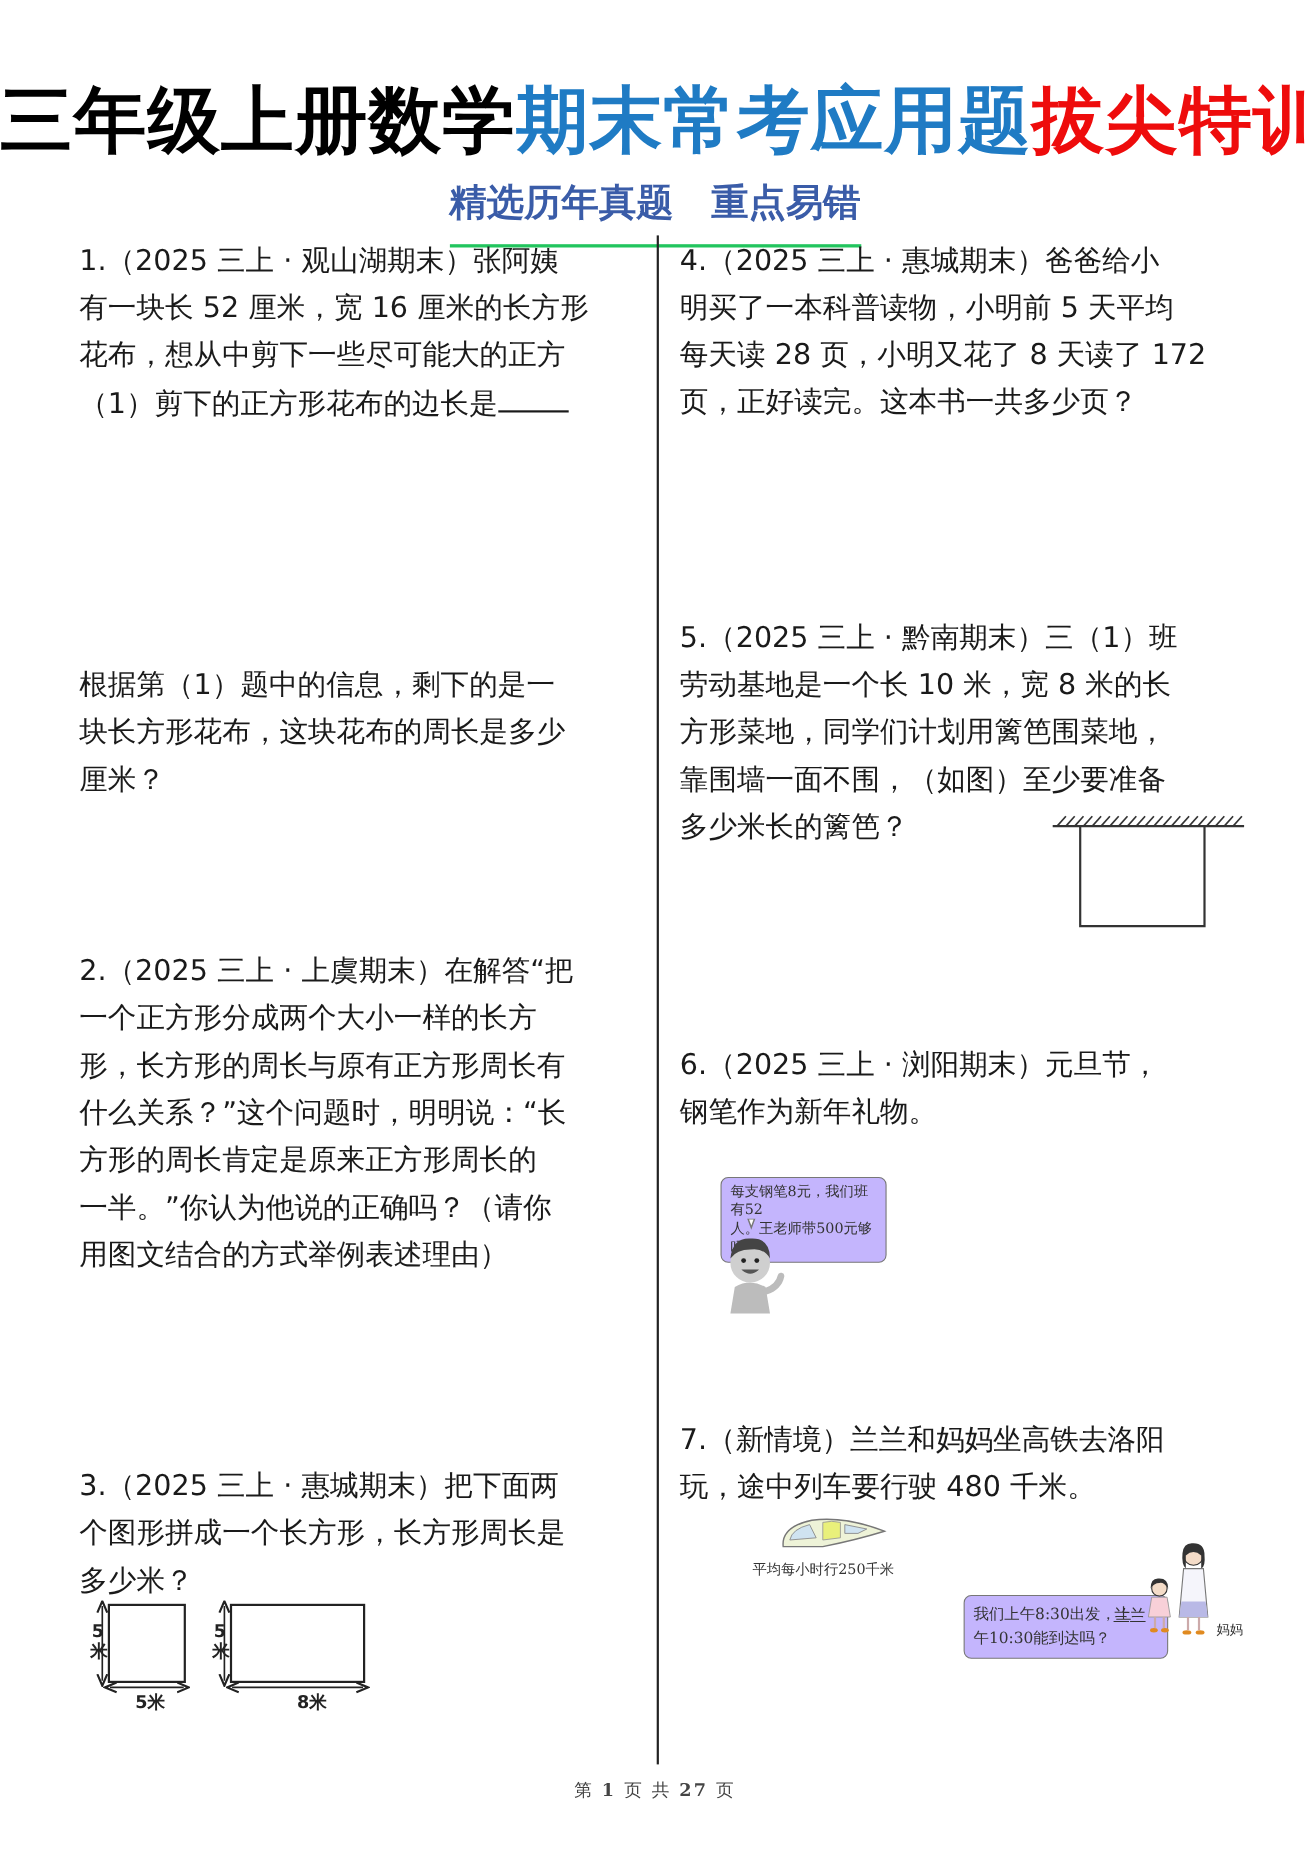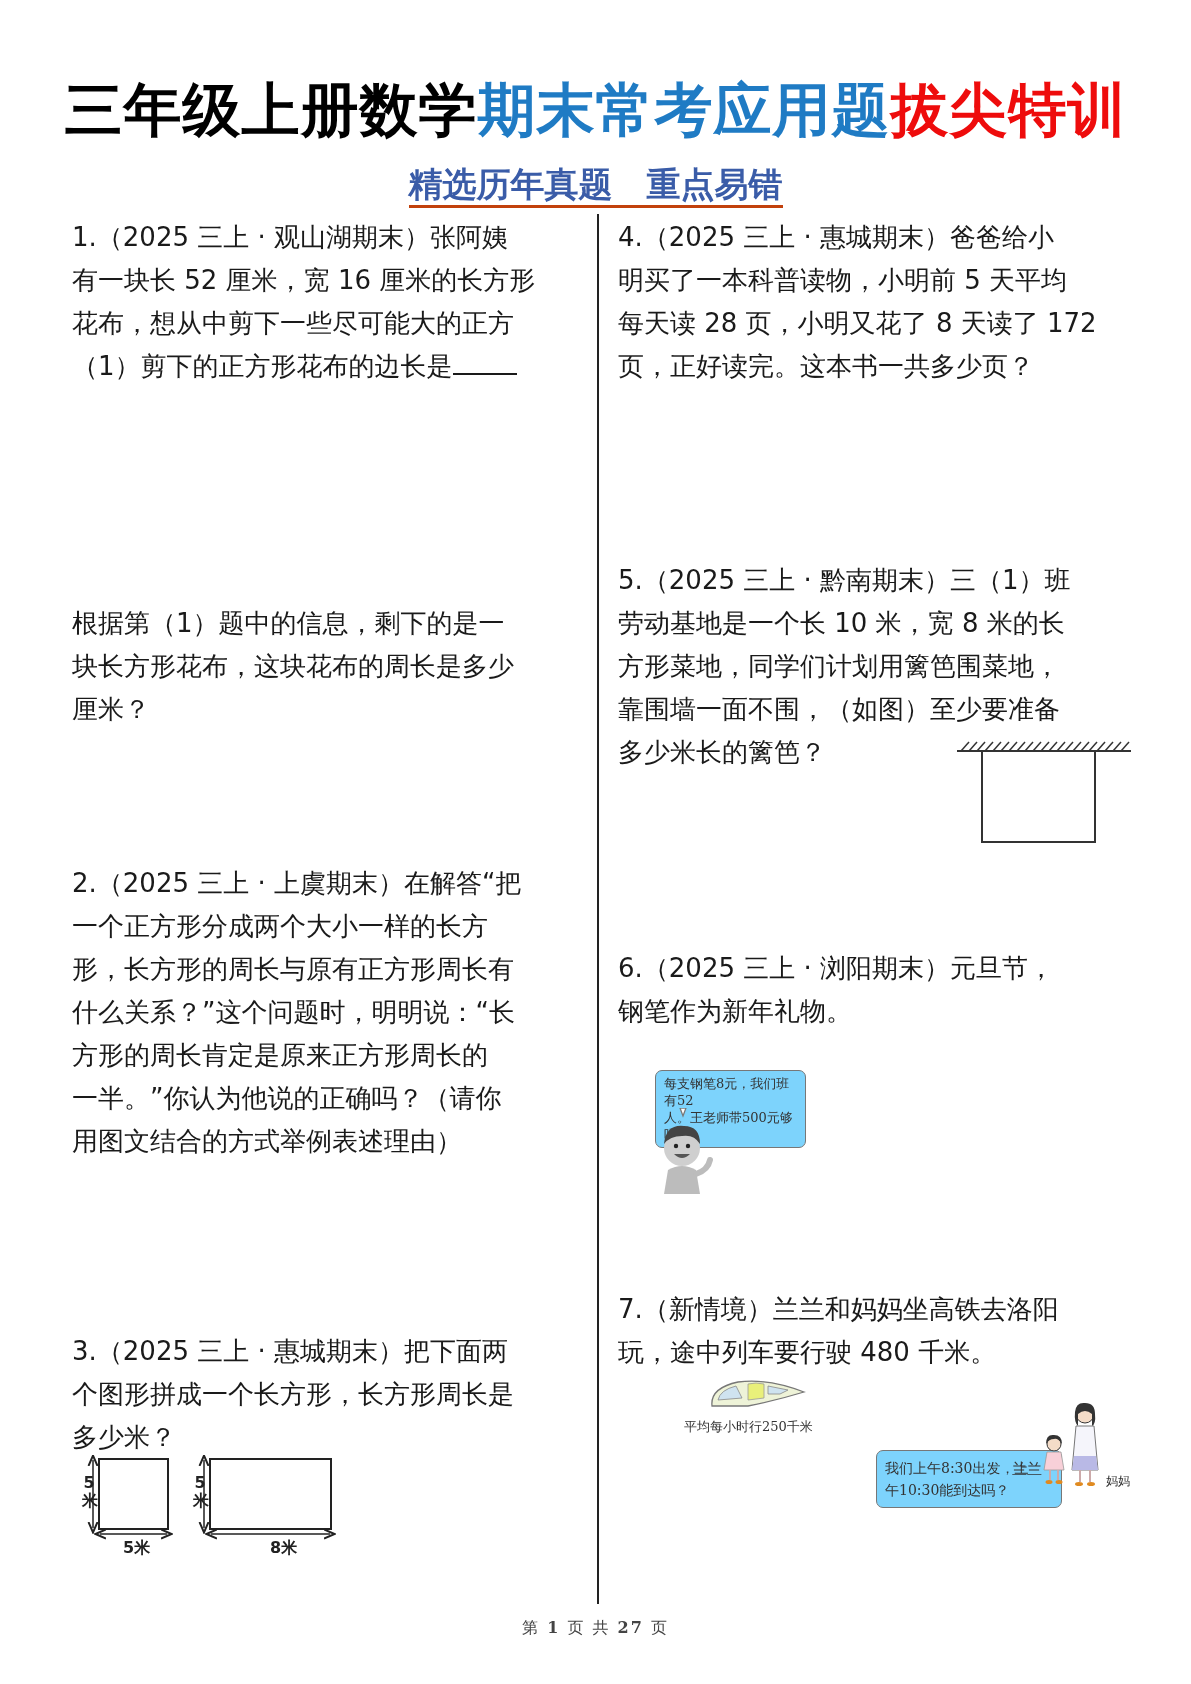--- a/index.html
+++ b/index.html
@@ -1,33 +1,33 @@
 <!DOCTYPE html>
 <html><head>
 <meta charset="utf-8">
 <style>
   html, body { margin:0; padding:0; background:#ffffff; }
   body { width:1191px; height:1684px; position:relative; overflow:hidden;
          font-family:"DejaVu Sans","Liberation Sans",sans-serif; color:#1a1a1a; }
   .title { position:absolute; top:78px; left:0; width:1191px; text-align:center;
-           font-size:58px; font-weight:bold; letter-spacing:1px; line-height:64px; white-space:nowrap; }
+           font-size:66px; font-weight:bold; letter-spacing:1px; line-height:64px; white-space:nowrap; }
   .title .black { color:#000000; }
   .title .blue { color:#1f7bc4; }
   .title .red { color:#ee0c0c; }
   .subtitle { position:absolute; top:162px; left:0; width:1191px; text-align:center;
               font-size:34px; font-weight:bold; color:#3a5ca8; line-height:44px; }
-  .subtitle span { border-bottom:3px solid #c2410c; padding-bottom:1px; }
+  .subtitle span { border-bottom:3px solid #22c55e; padding-bottom:18px; }
   .divider { position:absolute; left:597px; top:214px; width:2px; height:1390px; background:#222; }
   .q { position:absolute; font-size:26px; line-height:43px; color:#1a1a1a; }
   .q p { margin:0; }
   .blank { display:inline-block; border-bottom:2px solid #1a1a1a; height:28px; vertical-align:baseline; }
   .footer { position:absolute; top:1618px; left:0; width:1191px; text-align:center;
             font-family:"DejaVu Serif","Liberation Serif",serif; font-size:16px; color:#444; letter-spacing:2px; }
   .footer b { font-weight:bold; }
-  .bubble { position:absolute; border:1.5px solid #777; border-radius:7px; background:#7dd3fc;
+  .bubble { position:absolute; border:1.5px solid #777; border-radius:7px; background:#c4b5fd;
             font-family:"DejaVu Serif","Liberation Serif",serif; font-size:13px; line-height:17px; color:#333; padding:4px 8px; }
   .small-label { position:absolute; font-family:"DejaVu Serif","Liberation Serif",serif; font-size:13px; color:#333; }
   .fig-label { position:absolute; font-size:16px; font-weight:bold; color:#222; }
 </style>
 </head>
 <body>
 
 <div class="title">
   <span class="black">三年级上册数学</span><span class="blue">期末常考应用题</span><span class="red">拔尖特训</span>
 </div>

